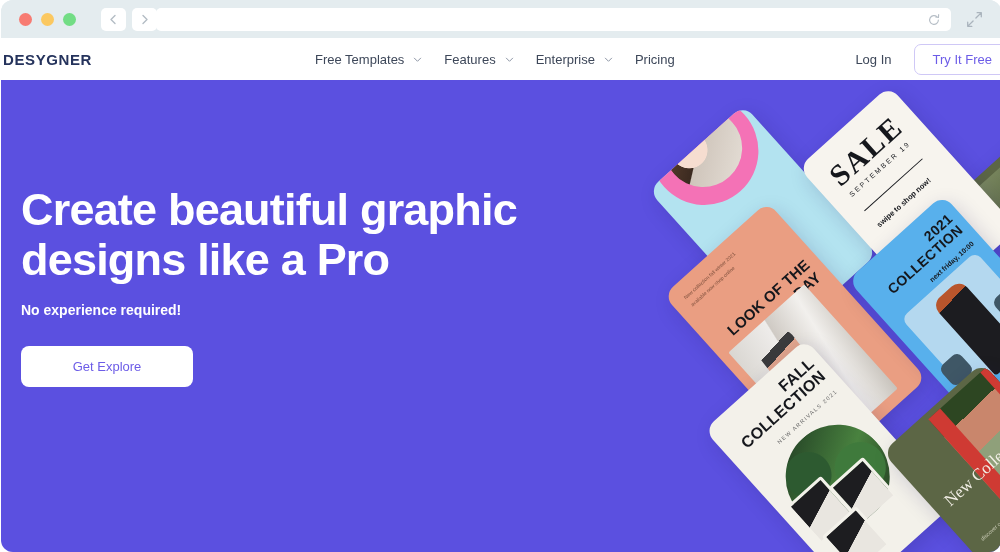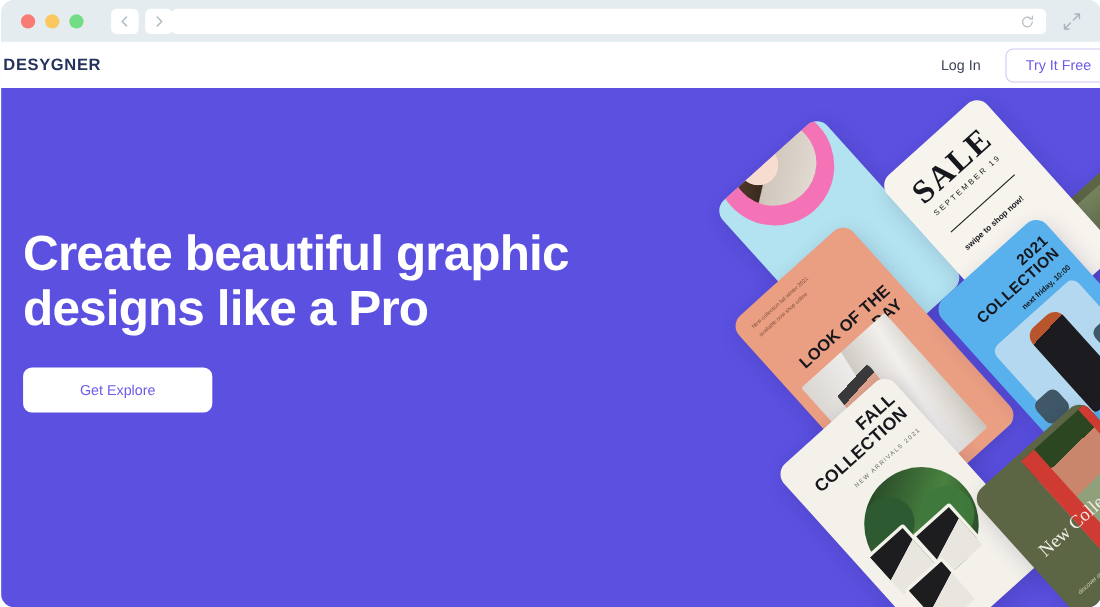--- a/index.html
+++ b/index.html
@@ -144,21 +144,20 @@
     width: 1000px; height: 472px;
     background: #5b50e0;
     overflow: hidden;
   }
 
   #hero-copy {
     position: absolute;
     left: 20px; top: 105px;
     width: 530px;
     z-index: 5;
-    margin-top: 20px;
   }
 
   #hero-title {
     margin: 0;
     font-size: 45px;
     line-height: 1.12;
     font-weight: bold;
     color: #ffffff;
     letter-spacing: -0.8px;
   }
@@ -517,31 +516,55 @@
 
     <svg id="expand-icon" viewBox="0 0 18 18" aria-hidden="true">
       <path d="M10.5 7.5 L16 2 M11.8 1.8 L16.2 1.8 L16.2 6.2" fill="none" stroke="#aab4bd" stroke-width="1.4" stroke-linecap="round" stroke-linejoin="round"></path>
       <path d="M7.5 10.5 L2 16 M6.2 16.2 L1.8 16.2 L1.8 11.8" fill="none" stroke="#aab4bd" stroke-width="1.4" stroke-linecap="round" stroke-linejoin="round"></path>
     </svg>
   </div>
 
   <div id="site-header">
     <div id="brand-logo">DESYGNER</div>
 
+    <nav id="main-nav">
+      <div class="nav-item">
+        <span>Free Templates</span>
+        <svg class="caret" viewBox="0 0 10 10" aria-hidden="true">
+          <path d="M1.5 3.5 L5 7 L8.5 3.5" fill="none" stroke="#8d95a5" stroke-width="1.1" stroke-linecap="round" stroke-linejoin="round"></path>
+        </svg>
+      </div>
+      <div class="nav-item">
+        <span>Features</span>
+        <svg class="caret" viewBox="0 0 10 10" aria-hidden="true">
+          <path d="M1.5 3.5 L5 7 L8.5 3.5" fill="none" stroke="#8d95a5" stroke-width="1.1" stroke-linecap="round" stroke-linejoin="round"></path>
+        </svg>
+      </div>
+      <div class="nav-item">
+        <span>Enterprise</span>
+        <svg class="caret" viewBox="0 0 10 10" aria-hidden="true">
+          <path d="M1.5 3.5 L5 7 L8.5 3.5" fill="none" stroke="#8d95a5" stroke-width="1.1" stroke-linecap="round" stroke-linejoin="round"></path>
+        </svg>
+      </div>
+      <div class="nav-item">
+        <span>Pricing</span>
+      </div>
+    </nav>
 
     <div id="header-actions">
       <div id="login-link">Log In</div>
       <div id="try-free-button">Try It Free</div>
     </div>
   </div>
 
   <div id="hero">
 
     <div id="hero-copy">
       <h1 id="hero-title">Create beautiful graphic designs like a Pro</h1>
+      <div id="hero-subtitle">No experience required!</div>
       <button id="get-started-button">Get Explore</button>
       <div id="hero-fineprint">
       </div>
     </div>
 
     <div id="collage">
 
       <div class="card" id="card-topright">
         <div class="tr-photo"></div>
       </div>

